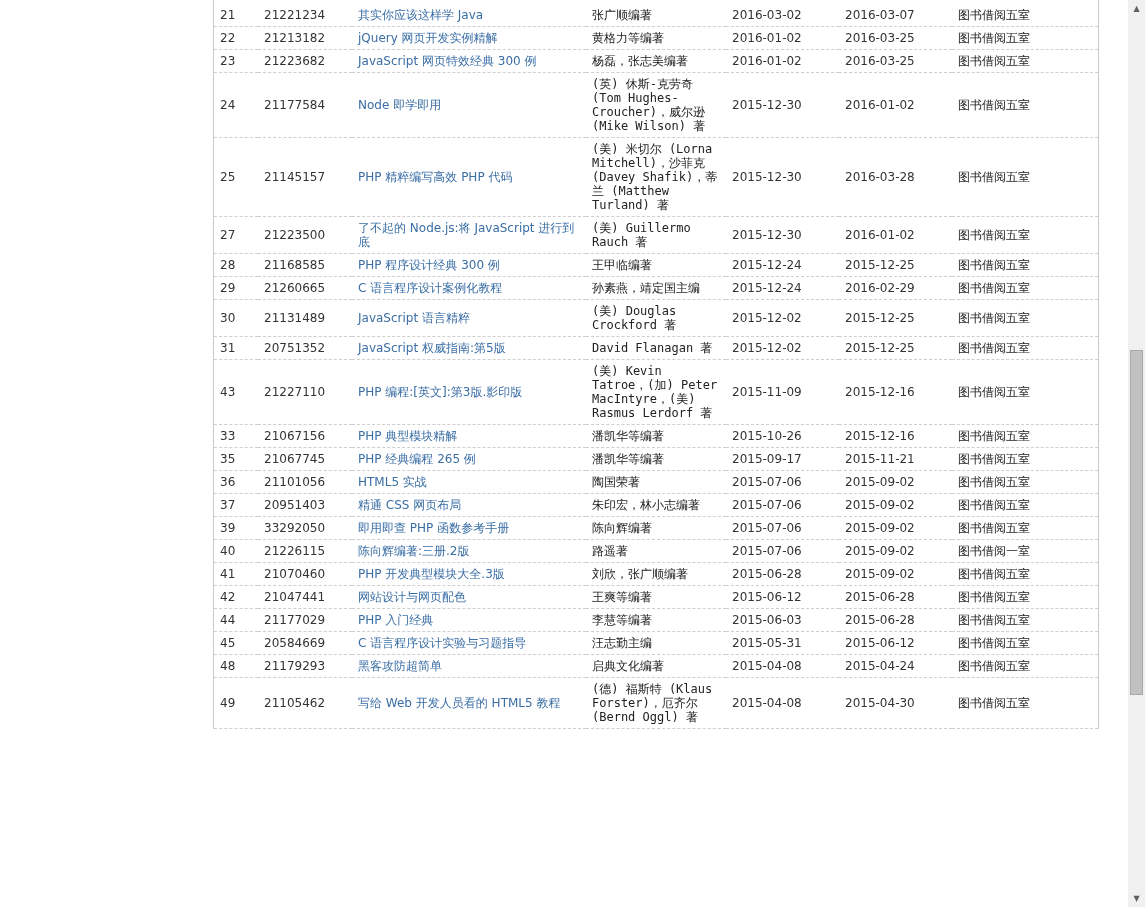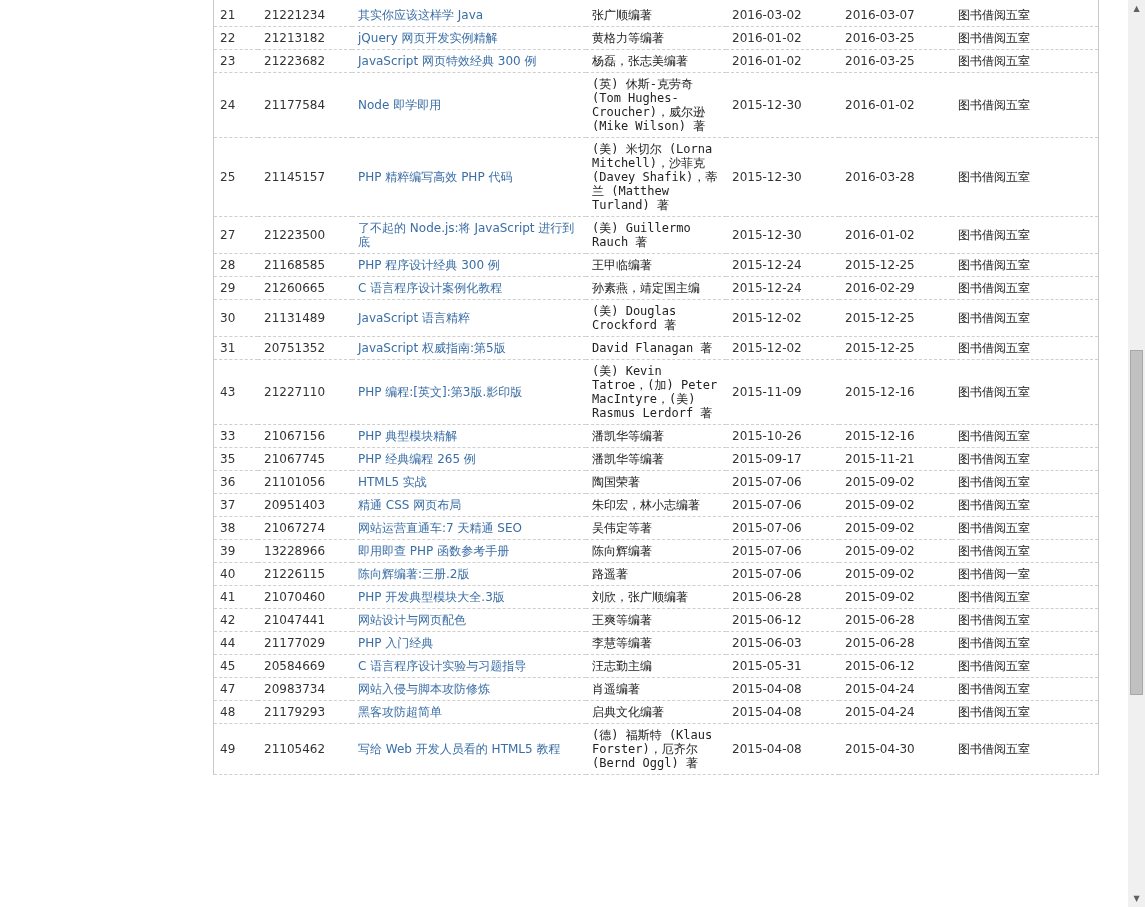--- a/index.html
+++ b/index.html
@@ -244,31 +244,22 @@
           <tr>
             <td class="col-idx">37</td>
             <td class="col-code">20951403</td>
             <td class="col-title"><a href="#">精通 CSS 网页布局</a></td>
             <td class="col-author">朱印宏，林小志编著</td>
             <td class="col-borrow">2015-07-06</td>
             <td class="col-return">2015-09-02</td>
             <td class="col-loc">图书借阅五室</td>
           </tr>
           <tr>
-            <td class="col-idx">38</td>
-            <td class="col-code">21067274</td>
-            <td class="col-title"><a href="#">网站运营直通车:7 天精通 SEO</a></td>
-            <td class="col-author">吴伟定等著</td>
-            <td class="col-borrow">2015-07-06</td>
-            <td class="col-return">2015-09-02</td>
-            <td class="col-loc">图书借阅五室</td>
-          </tr>
-          <tr>
             <td class="col-idx">39</td>
-            <td class="col-code">13228966</td>
+            <td class="col-code">33292050</td>
             <td class="col-title"><a href="#">即用即查 PHP 函数参考手册</a></td>
             <td class="col-author">陈向辉编著</td>
             <td class="col-borrow">2015-07-06</td>
             <td class="col-return">2015-09-02</td>
             <td class="col-loc">图书借阅五室</td>
           </tr>
           <tr>
             <td class="col-idx">40</td>
             <td class="col-code">21226115</td>
             <td class="col-title"><a href="#">陈向辉编著:三册.2版</a></td>
@@ -304,29 +295,20 @@
             <td class="col-return">2015-06-28</td>
             <td class="col-loc">图书借阅五室</td>
           </tr>
           <tr>
             <td class="col-idx">45</td>
             <td class="col-code">20584669</td>
             <td class="col-title"><a href="#">C 语言程序设计实验与习题指导</a></td>
             <td class="col-author">汪志勤主编</td>
             <td class="col-borrow">2015-05-31</td>
             <td class="col-return">2015-06-12</td>
-            <td class="col-loc">图书借阅五室</td>
-          </tr>
-          <tr>
-            <td class="col-idx">47</td>
-            <td class="col-code">20983734</td>
-            <td class="col-title"><a href="#">网站入侵与脚本攻防修炼</a></td>
-            <td class="col-author">肖遥编著</td>
-            <td class="col-borrow">2015-04-08</td>
-            <td class="col-return">2015-04-24</td>
             <td class="col-loc">图书借阅五室</td>
           </tr>
           <tr>
             <td class="col-idx">48</td>
             <td class="col-code">21179293</td>
             <td class="col-title"><a href="#">黑客攻防超简单</a></td>
             <td class="col-author">启典文化编著</td>
             <td class="col-borrow">2015-04-08</td>
             <td class="col-return">2015-04-24</td>
             <td class="col-loc">图书借阅五室</td>

